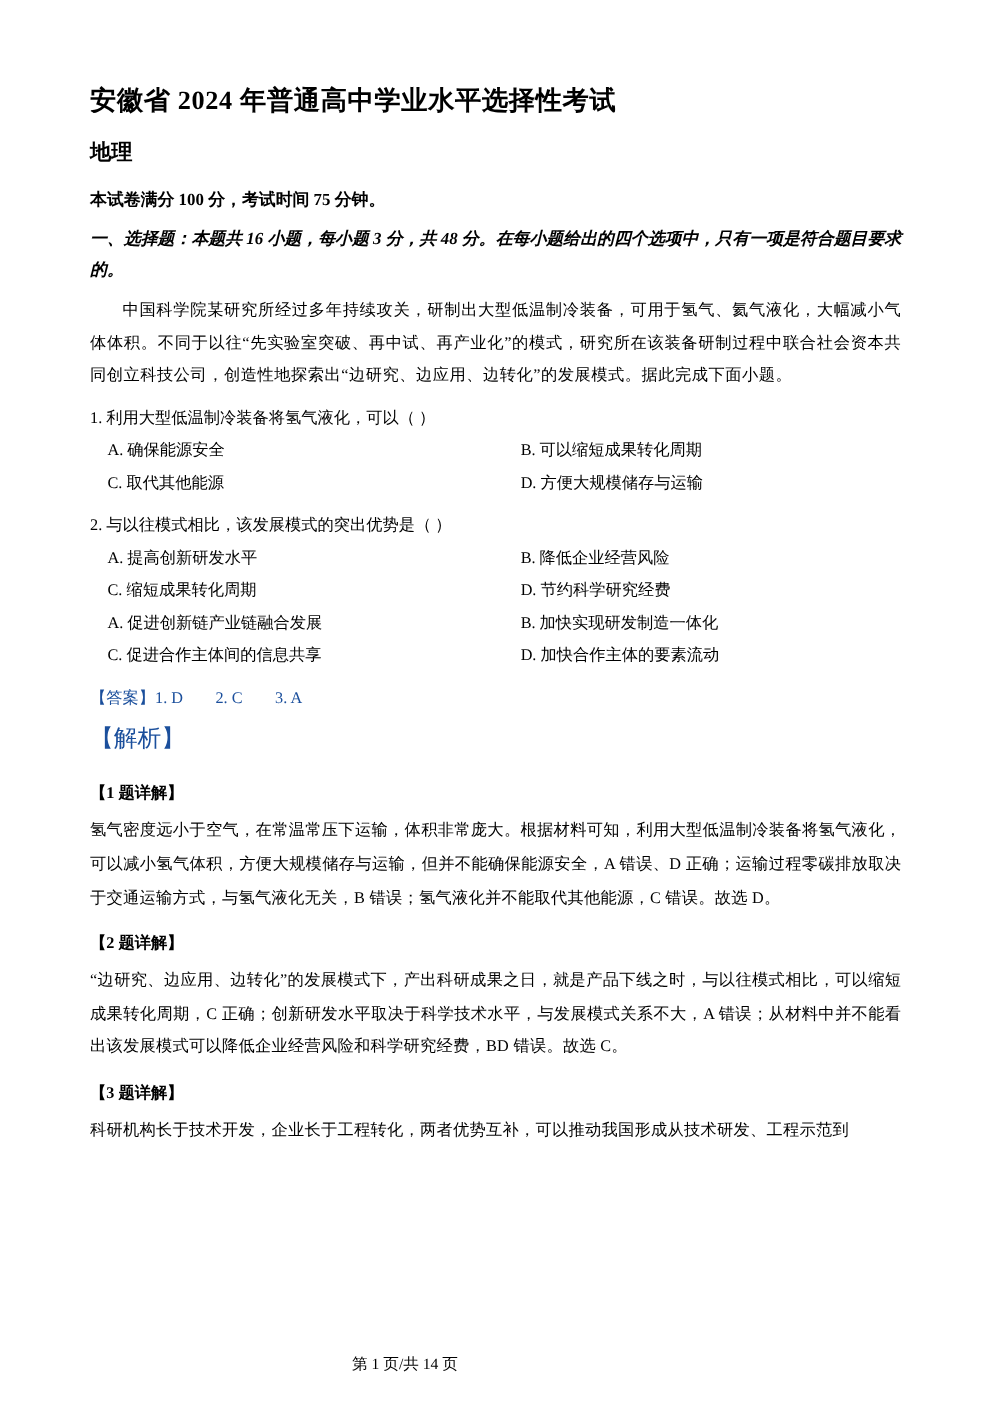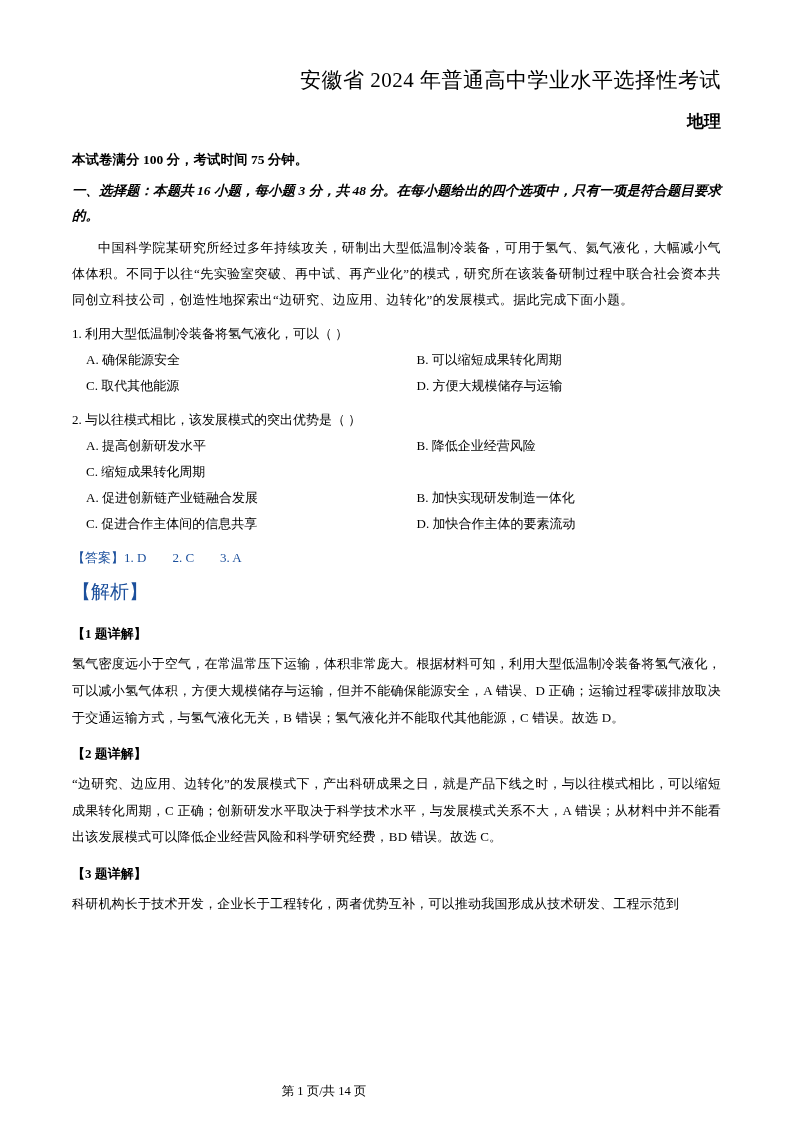--- a/index.html
+++ b/index.html
@@ -16,29 +16,29 @@
   }
   .page {
     position: absolute;
     left: 0; top: 0;
     width: 793px;
     height: 1122px;
     box-sizing: border-box;
     padding: 52px 72px 0 72px;
   }
   .doc-title {
-    text-align: right;
+    text-align: left;
     font-size: 21px;
-    font-weight: normal;
+    font-weight: bold;
     letter-spacing: 0.5px;
     margin: 14px 0 0 0;
     line-height: 1.35;
   }
   .doc-subject {
-    text-align: right;
+    text-align: left;
     font-size: 17px;
     font-weight: bold;
     margin: 16px 0 0 0;
   }
   .doc-meta {
     font-size: 13.5px;
     font-weight: bold;
     margin: 18px 0 0 0;
   }
   .section-head {
@@ -146,20 +146,21 @@
     <div class="opt second">D. 方便大规模储存与运输</div>
   </div>
 
   <div class="q-stem">2. 与以往模式相比，该发展模式的突出优势是（    ）</div>
   <div class="opt-row">
     <div class="opt">A. 提高创新研发水平</div>
     <div class="opt second">B. 降低企业经营风险</div>
   </div>
   <div class="opt-row">
     <div class="opt">C. 缩短成果转化周期</div>
+    <div class="opt second">D. 节约科学研究经费</div>
   </div>
 
   <div class="opt-row">
     <div class="opt">A. 促进创新链产业链融合发展</div>
     <div class="opt second">B. 加快实现研发制造一体化</div>
   </div>
   <div class="opt-row">
     <div class="opt">C. 促进合作主体间的信息共享</div>
     <div class="opt second">D. 加快合作主体的要素流动</div>
   </div>

